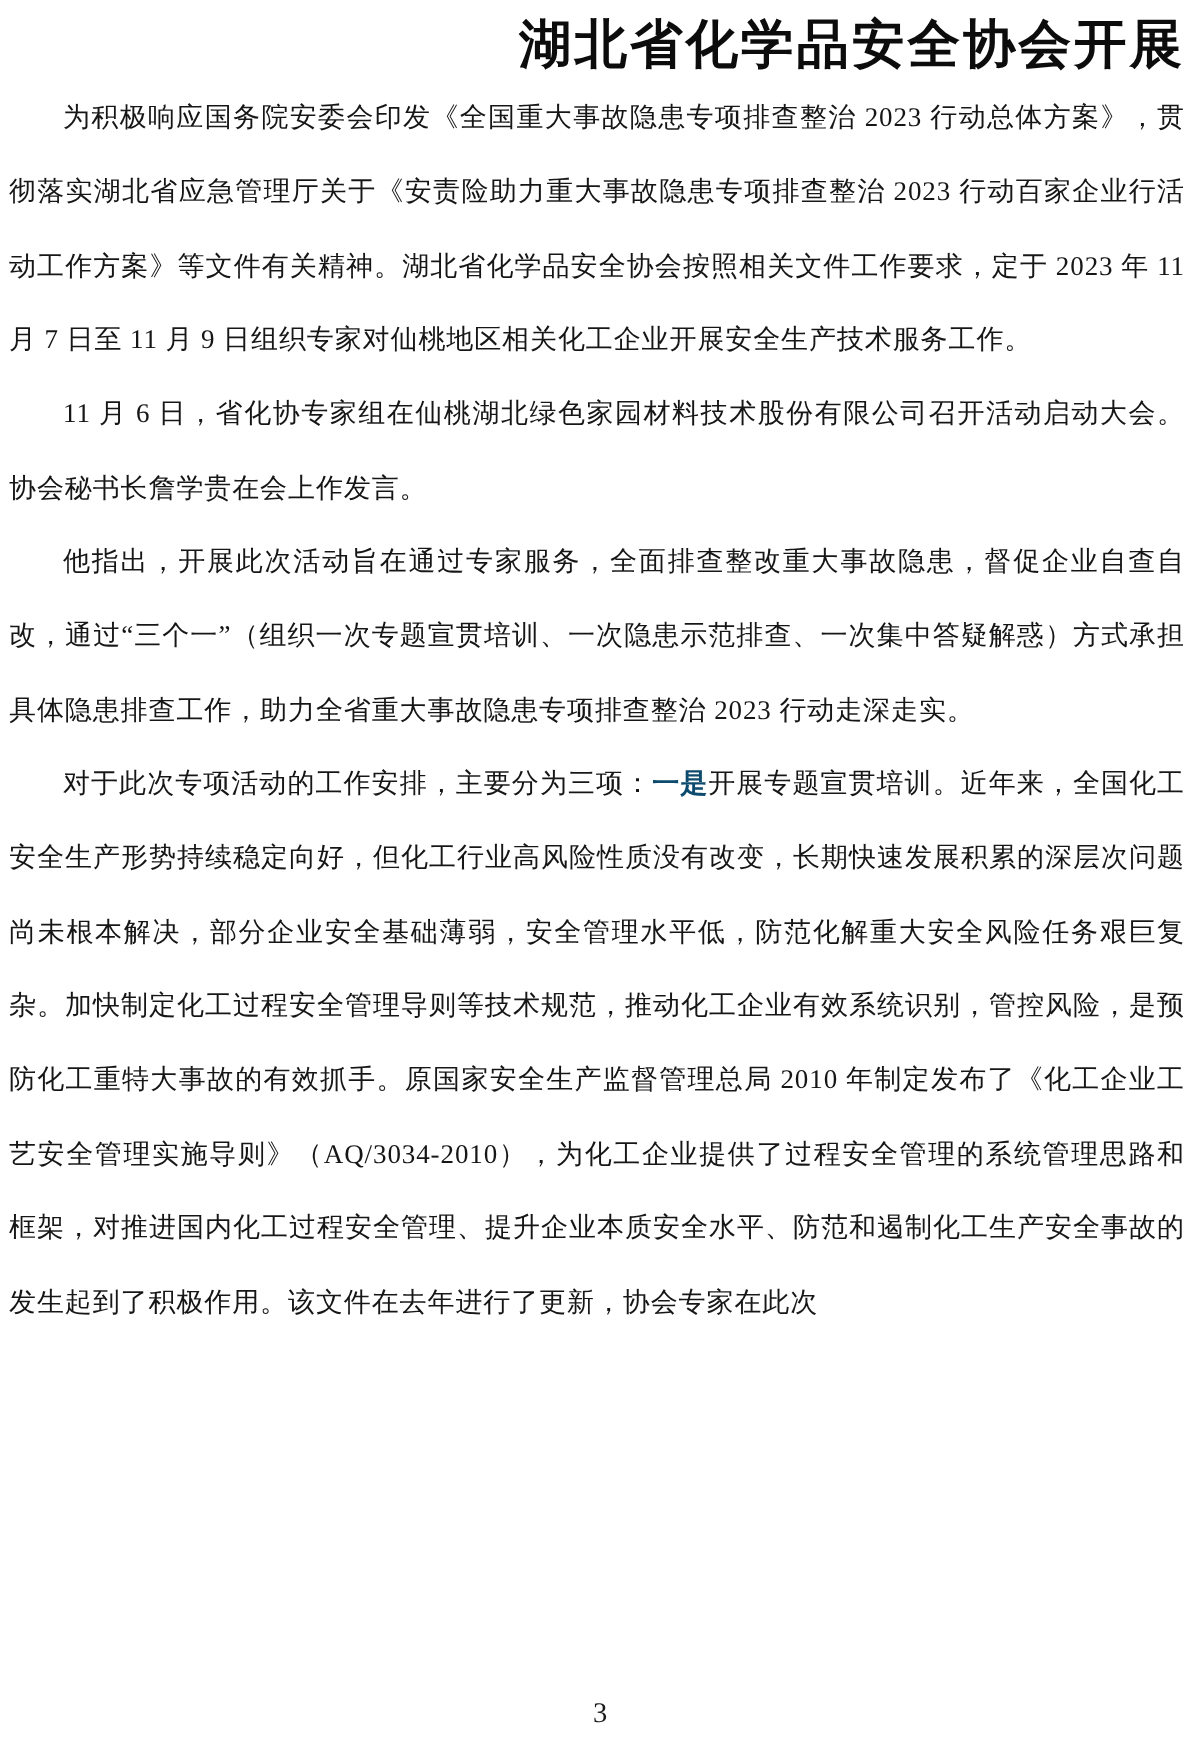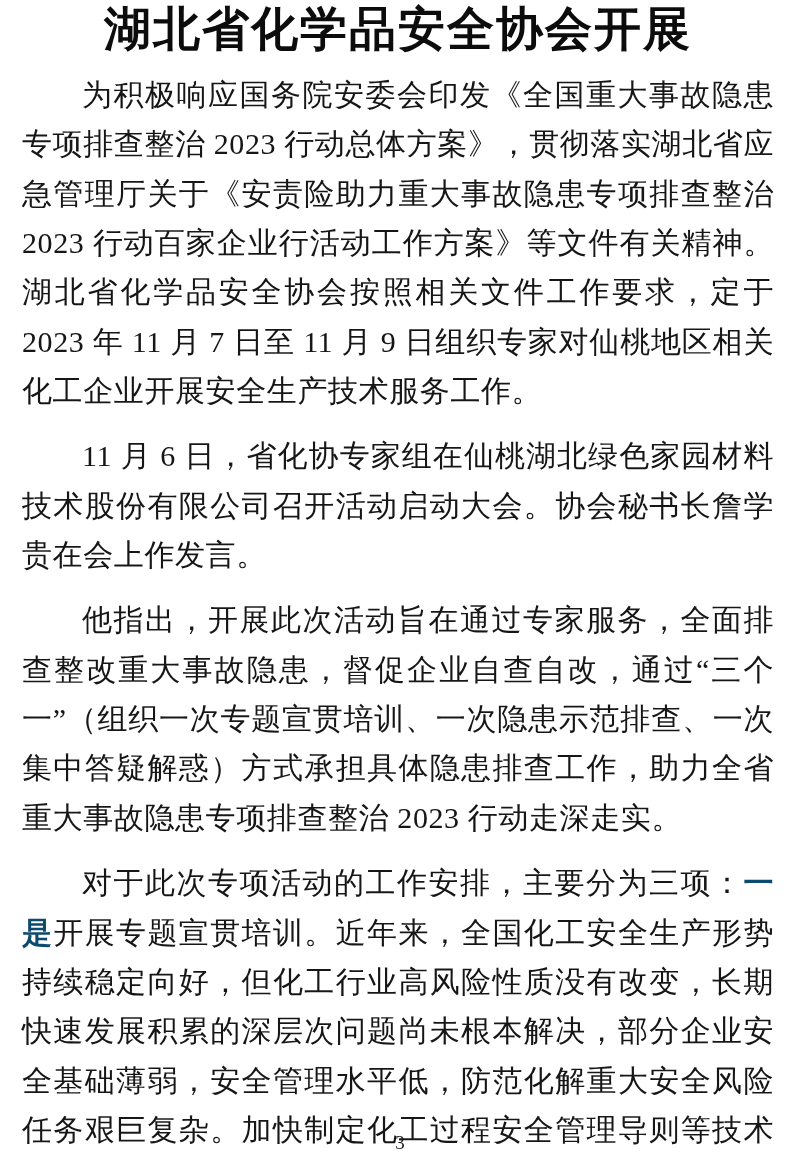--- a/index.html
+++ b/index.html
@@ -14,30 +14,30 @@
     background: #ffffff;
     color: #121212;
     overflow: hidden;
     font-family: "Liberation Serif", "DejaVu Serif", serif;
     box-sizing: border-box;
   }
   .content {
     padding: 5px 10px 0 6px;
   }
   .doc-title {
-    text-align: center;
+    text-align: right;
     font-weight: bold;
-    font-size: 47px;
+    font-size: 35px;
     line-height: 49px;
     letter-spacing: 2px;
     color: #0c0c0c;
   }
   .para {
-    margin: 16px;
-    font-size: 30px;
+    margin: 0;
+    font-size: 18px;
     line-height: 49.35px;
     letter-spacing: 0.6px;
     text-align: justify;
     text-indent: 2em;
     color: #161616;
     font-weight: normal;
   }
   .para .seg-bold {
     font-weight: bold;
     color: #0c4a6e;

